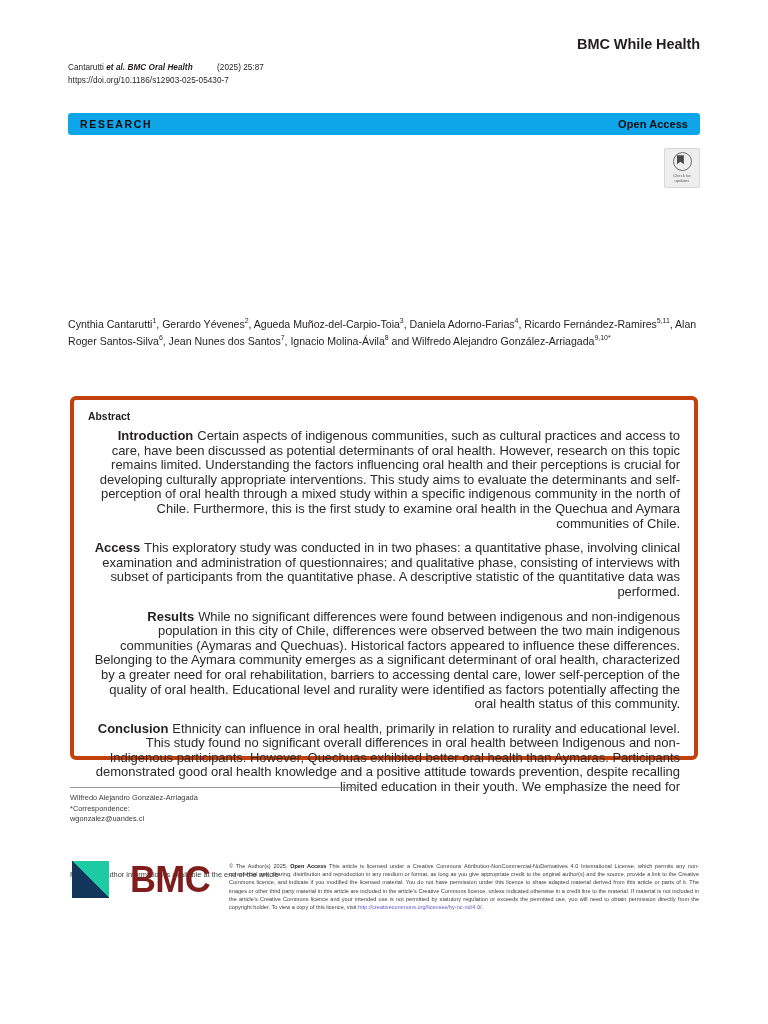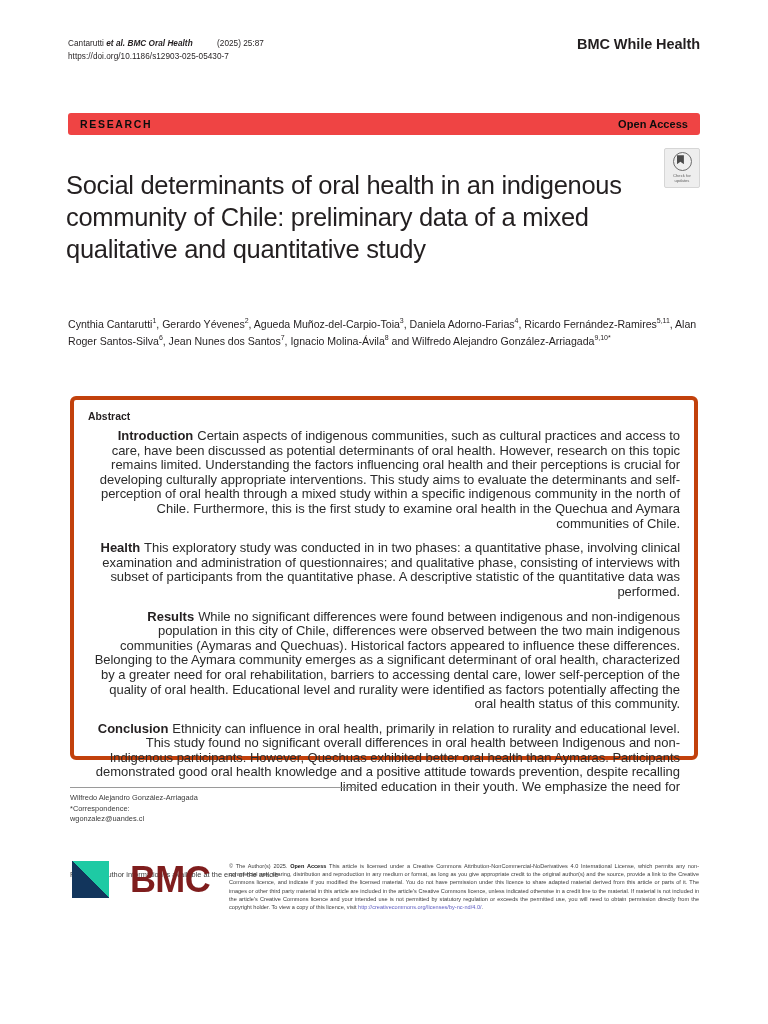--- a/index.html
+++ b/index.html
@@ -35,20 +35,21 @@
     align-items: flex-start;
   }
   .runhead-left {
     font-size: 8.2px;
     line-height: 12.5px;
     color: #231f20;
     letter-spacing: 0.005em;
   }
   .runhead-left .cite-line {
     white-space: nowrap;
+    margin-top: 24px;
   }
   .runhead-left .ital {
     font-style: italic;
     font-weight: bold;
   }
   .runhead-left .vol {
     display: inline-block;
     margin-left: 22px;
   }
   .runhead-right {
@@ -59,21 +60,21 @@
     margin-top: -2px;
   }
 
   
   .accessbar {
     position: absolute;
     left: 68px;
     top: 113px;
     width: 632px;
     height: 22px;
-    background: #ef4444;
+    background: #0ea5e9;
     border-radius: 3px;
     display: flex;
     align-items: center;
     justify-content: space-between;
     box-sizing: border-box;
     padding: 0 12px;
   }
   .accessbar .research {
     font-size: 10.5px;
     font-weight: bold;
@@ -277,40 +278,39 @@
       <div>https://doi.org/10.1186/s12903-025-05430-7</div>
     </div>
     <div class="runhead-right">BMC While Health</div>
   </div>
 
   <div class="accessbar">
     <span class="research">RESEARCH</span>
     <span class="openaccess">Open Access</span>
   </div>
 
-  <h1 class="title">Social determinants of oral health in an indigenous community of Chile: preliminary data of a mixed qualitative and quantitative study</h1>
 
   <div class="crossmark">
     <div class="cm-circle"></div>
     <div class="cm-text">
       <span>Check for</span><br>
       <span>updates</span>
     </div>
   </div>
 
   <div class="authors">Cynthia Cantarutti<sup>1</sup>, Gerardo Yévenes<sup>2</sup>, Agueda Muñoz-del-Carpio-Toia<sup>3</sup>, Daniela Adorno-Farias<sup>4</sup>, Ricardo Fernández-Ramires<sup>5,11</sup>, Alan Roger Santos-Silva<sup>6</sup>, Jean Nunes dos Santos<sup>7</sup>, Ignacio Molina-Ávila<sup>8</sup> and Wilfredo Alejandro González-Arriagada<sup>9,10*</sup></div>
 
   <div class="abstract-box">
     <div class="abstract-heading">Abstract</div>
     <div>
       <p class="abs-para">
         <span class="lbl">Introduction</span><span class="gap"></span><span>Certain aspects of indigenous communities, such as cultural practices and access to care, have been discussed as potential determinants of oral health. However, research on this topic remains limited. Understanding the factors influencing oral health and their perceptions is crucial for developing culturally appropriate interventions. This study aims to evaluate the determinants and self-perception of oral health through a mixed study within a specific indigenous community in the north of Chile. Furthermore, this is the first study to examine oral health in the Quechua and Aymara communities of Chile.</span>
       </p>
       <p class="abs-para">
-        <span class="lbl">Health</span><span class="gap"></span><span>This exploratory study was conducted in in two phases: a quantitative phase, involving clinical examination and administration of questionnaires; and qualitative phase, consisting of interviews with subset of participants from the quantitative phase. A descriptive statistic of the quantitative data was performed.</span>
+        <span class="lbl">Access</span><span class="gap"></span><span>This exploratory study was conducted in in two phases: a quantitative phase, involving clinical examination and administration of questionnaires; and qualitative phase, consisting of interviews with subset of participants from the quantitative phase. A descriptive statistic of the quantitative data was performed.</span>
       </p>
       <p class="abs-para">
         <span class="lbl">Results</span><span class="gap"></span><span>While no significant differences were found between indigenous and non-indigenous population in this city of Chile, differences were observed between the two main indigenous communities (Aymaras and Quechuas). Historical factors appeared to influence these differences. Belonging to the Aymara community emerges as a significant determinant of oral health, characterized by a greater need for oral rehabilitation, barriers to accessing dental care, lower self-perception of the quality of oral health. Educational level and rurality were identified as factors potentially affecting the oral health status of this community.</span>
       </p>
       <p class="abs-para">
         <span class="lbl">Conclusion</span><span class="gap"></span><span>Ethnicity can influence in oral health, primarily in relation to rurality and educational level. This study found no significant overall differences in oral health between Indigenous and non-Indigenous participants. However, Quechuas exhibited better oral health than Aymaras. Participants demonstrated good oral health knowledge and a positive attitude towards prevention, despite recalling limited education in their youth. We emphasize the need for</span>
       </p>
     </div>
   </div>
 

